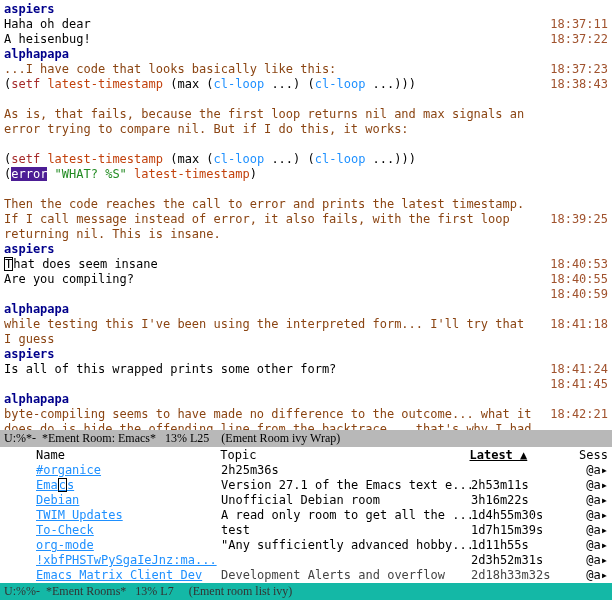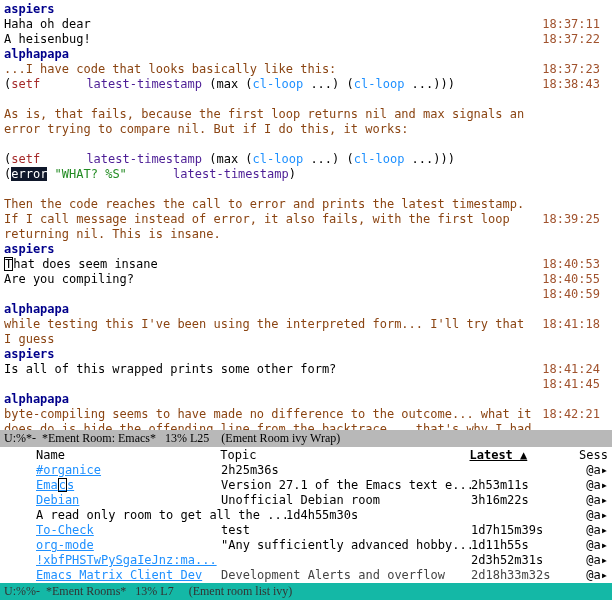--- a/index.html
+++ b/index.html
@@ -29,36 +29,36 @@
     font-weight: bold;
   }
   .action {
     color: #8b4513;
   }
   .plain {
     color: #000;
   }
   .ts {
     position: absolute;
-    right: 8px;
+    right: 0;
     color: #a0522d;
     font-size: 12px;
   }
   .row {
     position: relative;
     padding-right: 70px;
     min-height: 15px;
   }
   .kw-setf { color: #a52a2a; }
-  .var { color: #4c1d95; margin-left: 39px; }
+  .var { color: #c2410c; }
   .fn-max { color: #000; }
   .fn-loop { color: #1e90ff; }
   .paren { color: #000; }
   .str { color: #228b22; }
-  .hl-error { background: #0f172a; color: #fff; }
+  .hl-error { background: #4c1d95; color: #fff; }
   .cursor-box {
     border: 1px solid #000;
     display: inline-block;
     line-height: 1;
     padding: 0;
   }
   .modeline {
     background: #b8b8b8;
     color: #000;
     font-size: 12px;
@@ -150,20 +150,21 @@
         <div class="col-latest">2h53m11s</div>
         <div class="col-sess sess">@a▸</div>
       </div>
       <div class="roomlist-row">
         <div class="col-name"><span class="room-link">Debian</span></div>
         <div class="col-topic">Unofficial Debian room</div>
         <div class="col-latest">3h16m22s</div>
         <div class="col-sess sess">@a▸</div>
       </div>
       <div class="roomlist-row">
+        <div class="col-name"><span class="room-link">TWIM Updates</span></div>
         <div class="col-topic">A read only room to get all the ...</div>
         <div class="col-latest">1d4h55m30s</div>
         <div class="col-sess sess">@a▸</div>
       </div>
       <div class="roomlist-row">
         <div class="col-name"><span class="room-link">To-Check</span></div>
         <div class="col-topic">test</div>
         <div class="col-latest">1d7h15m39s</div>
         <div class="col-sess sess">@a▸</div>
       </div>

